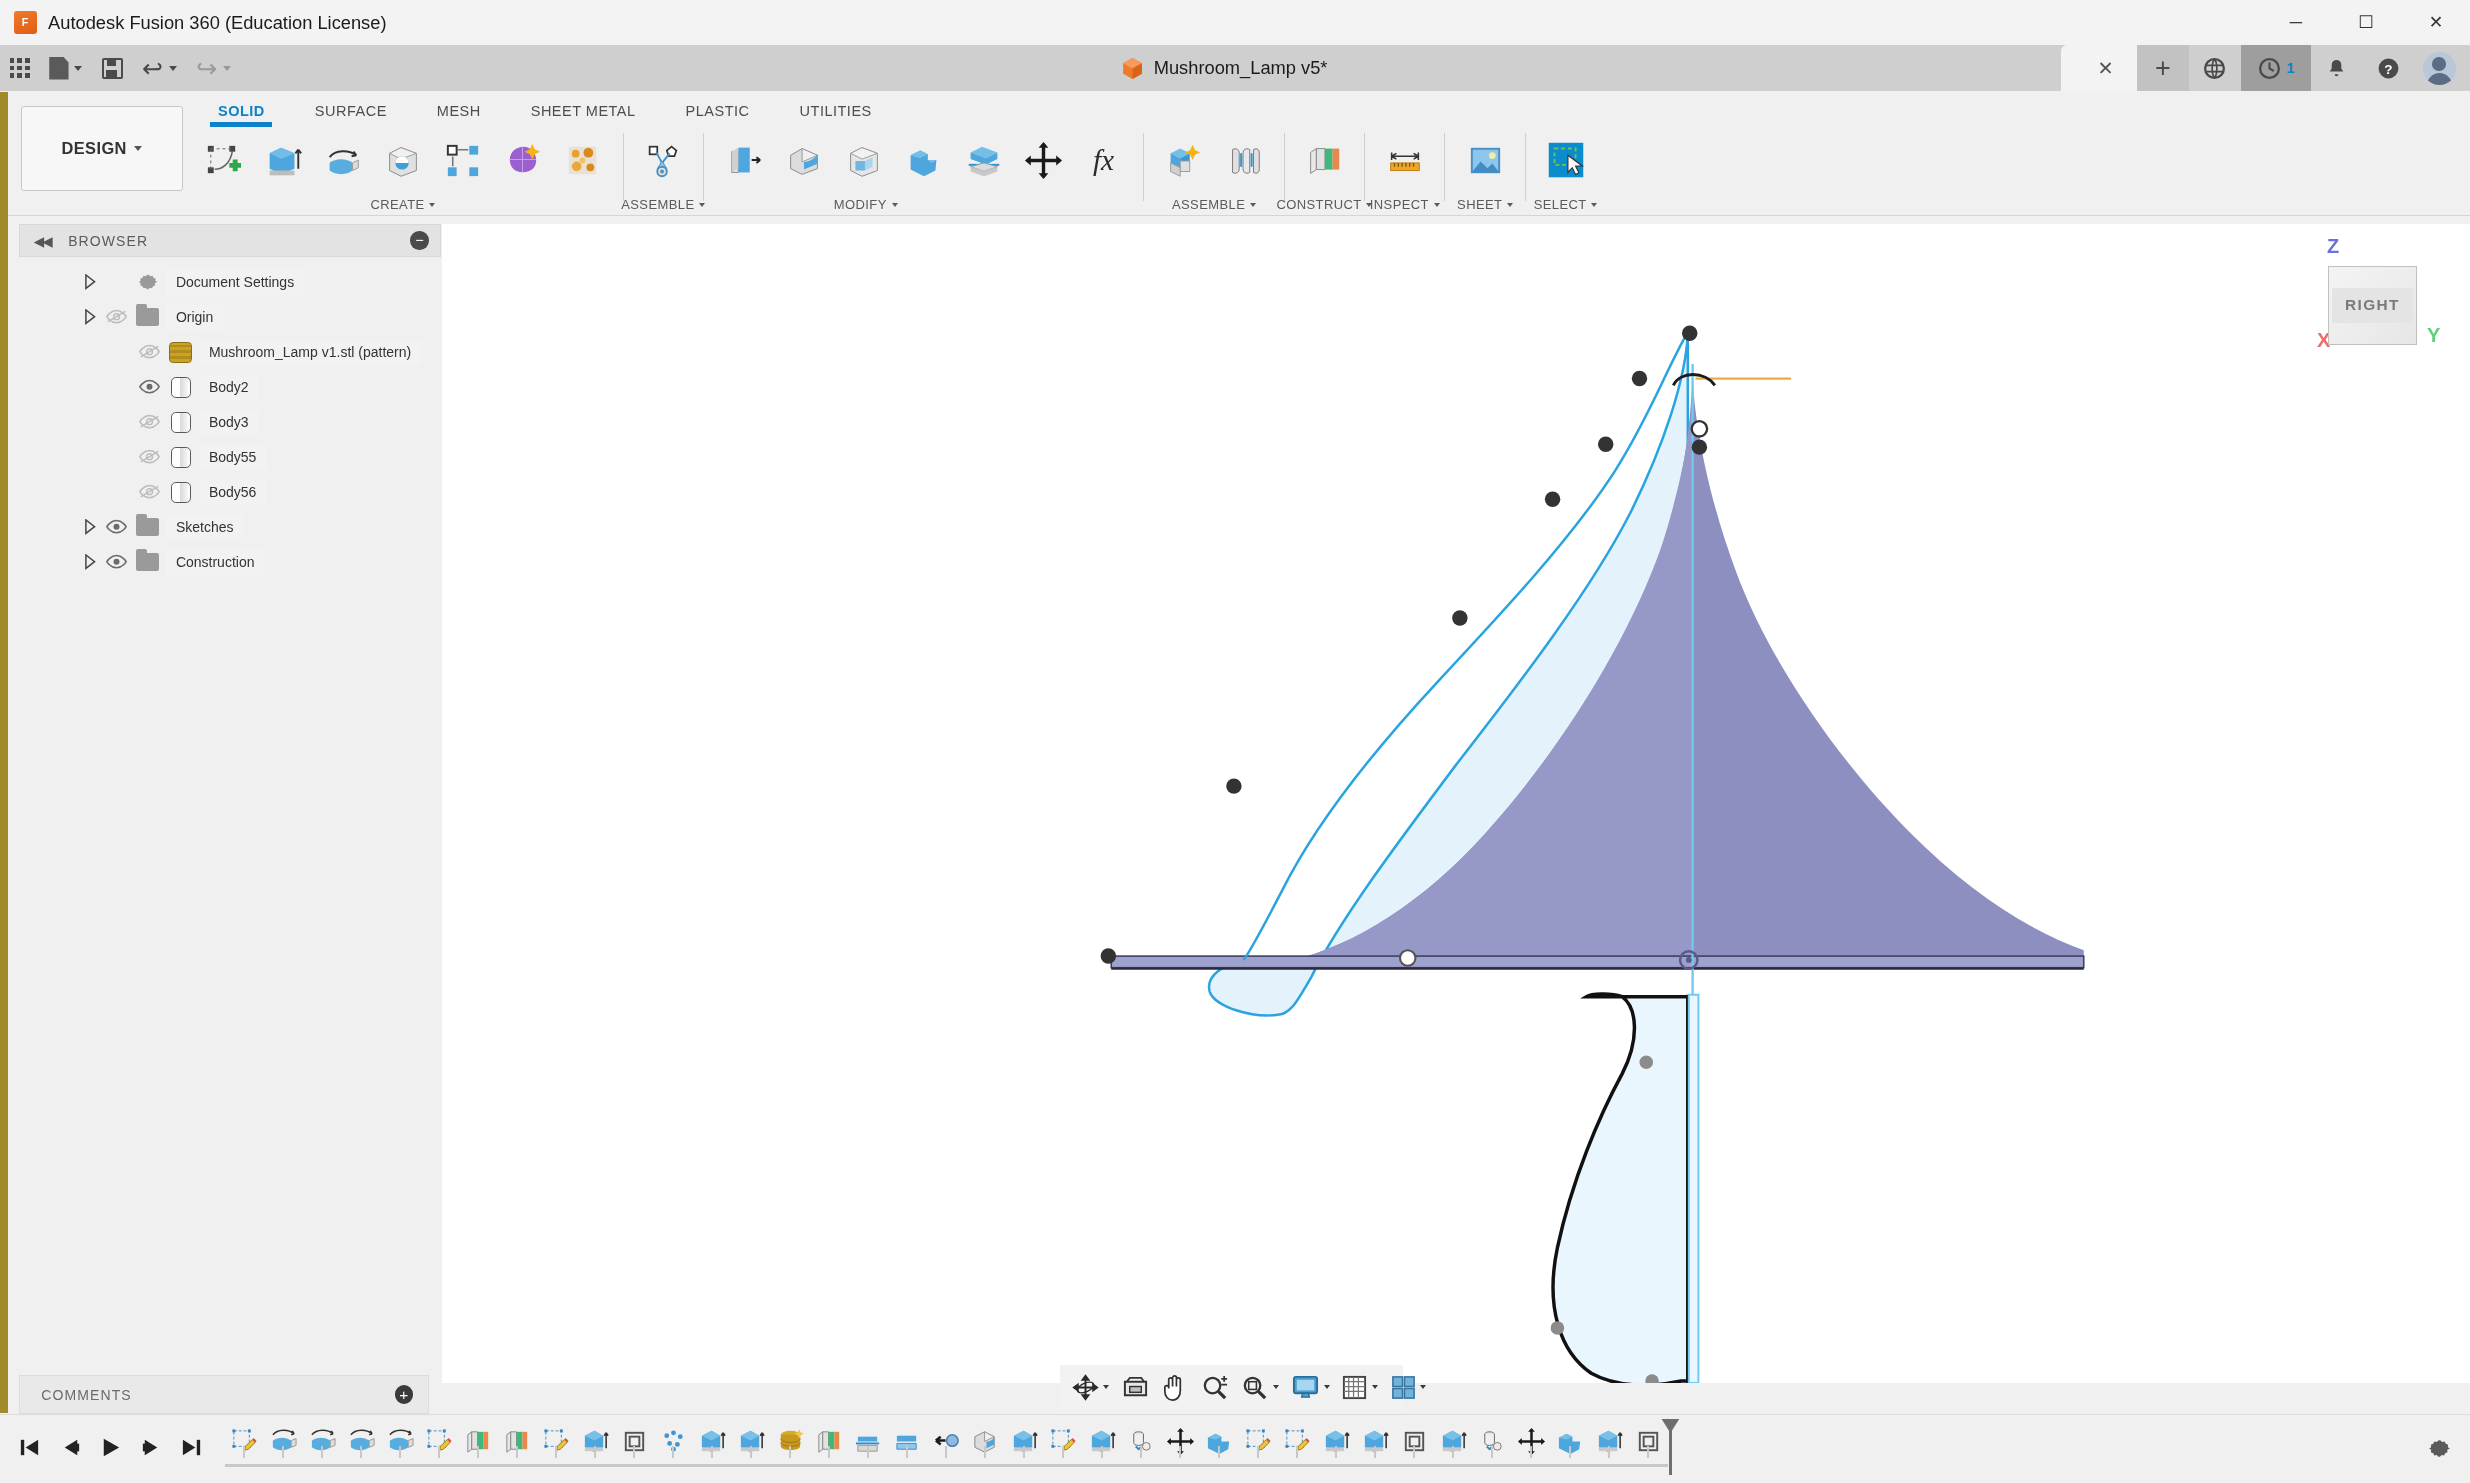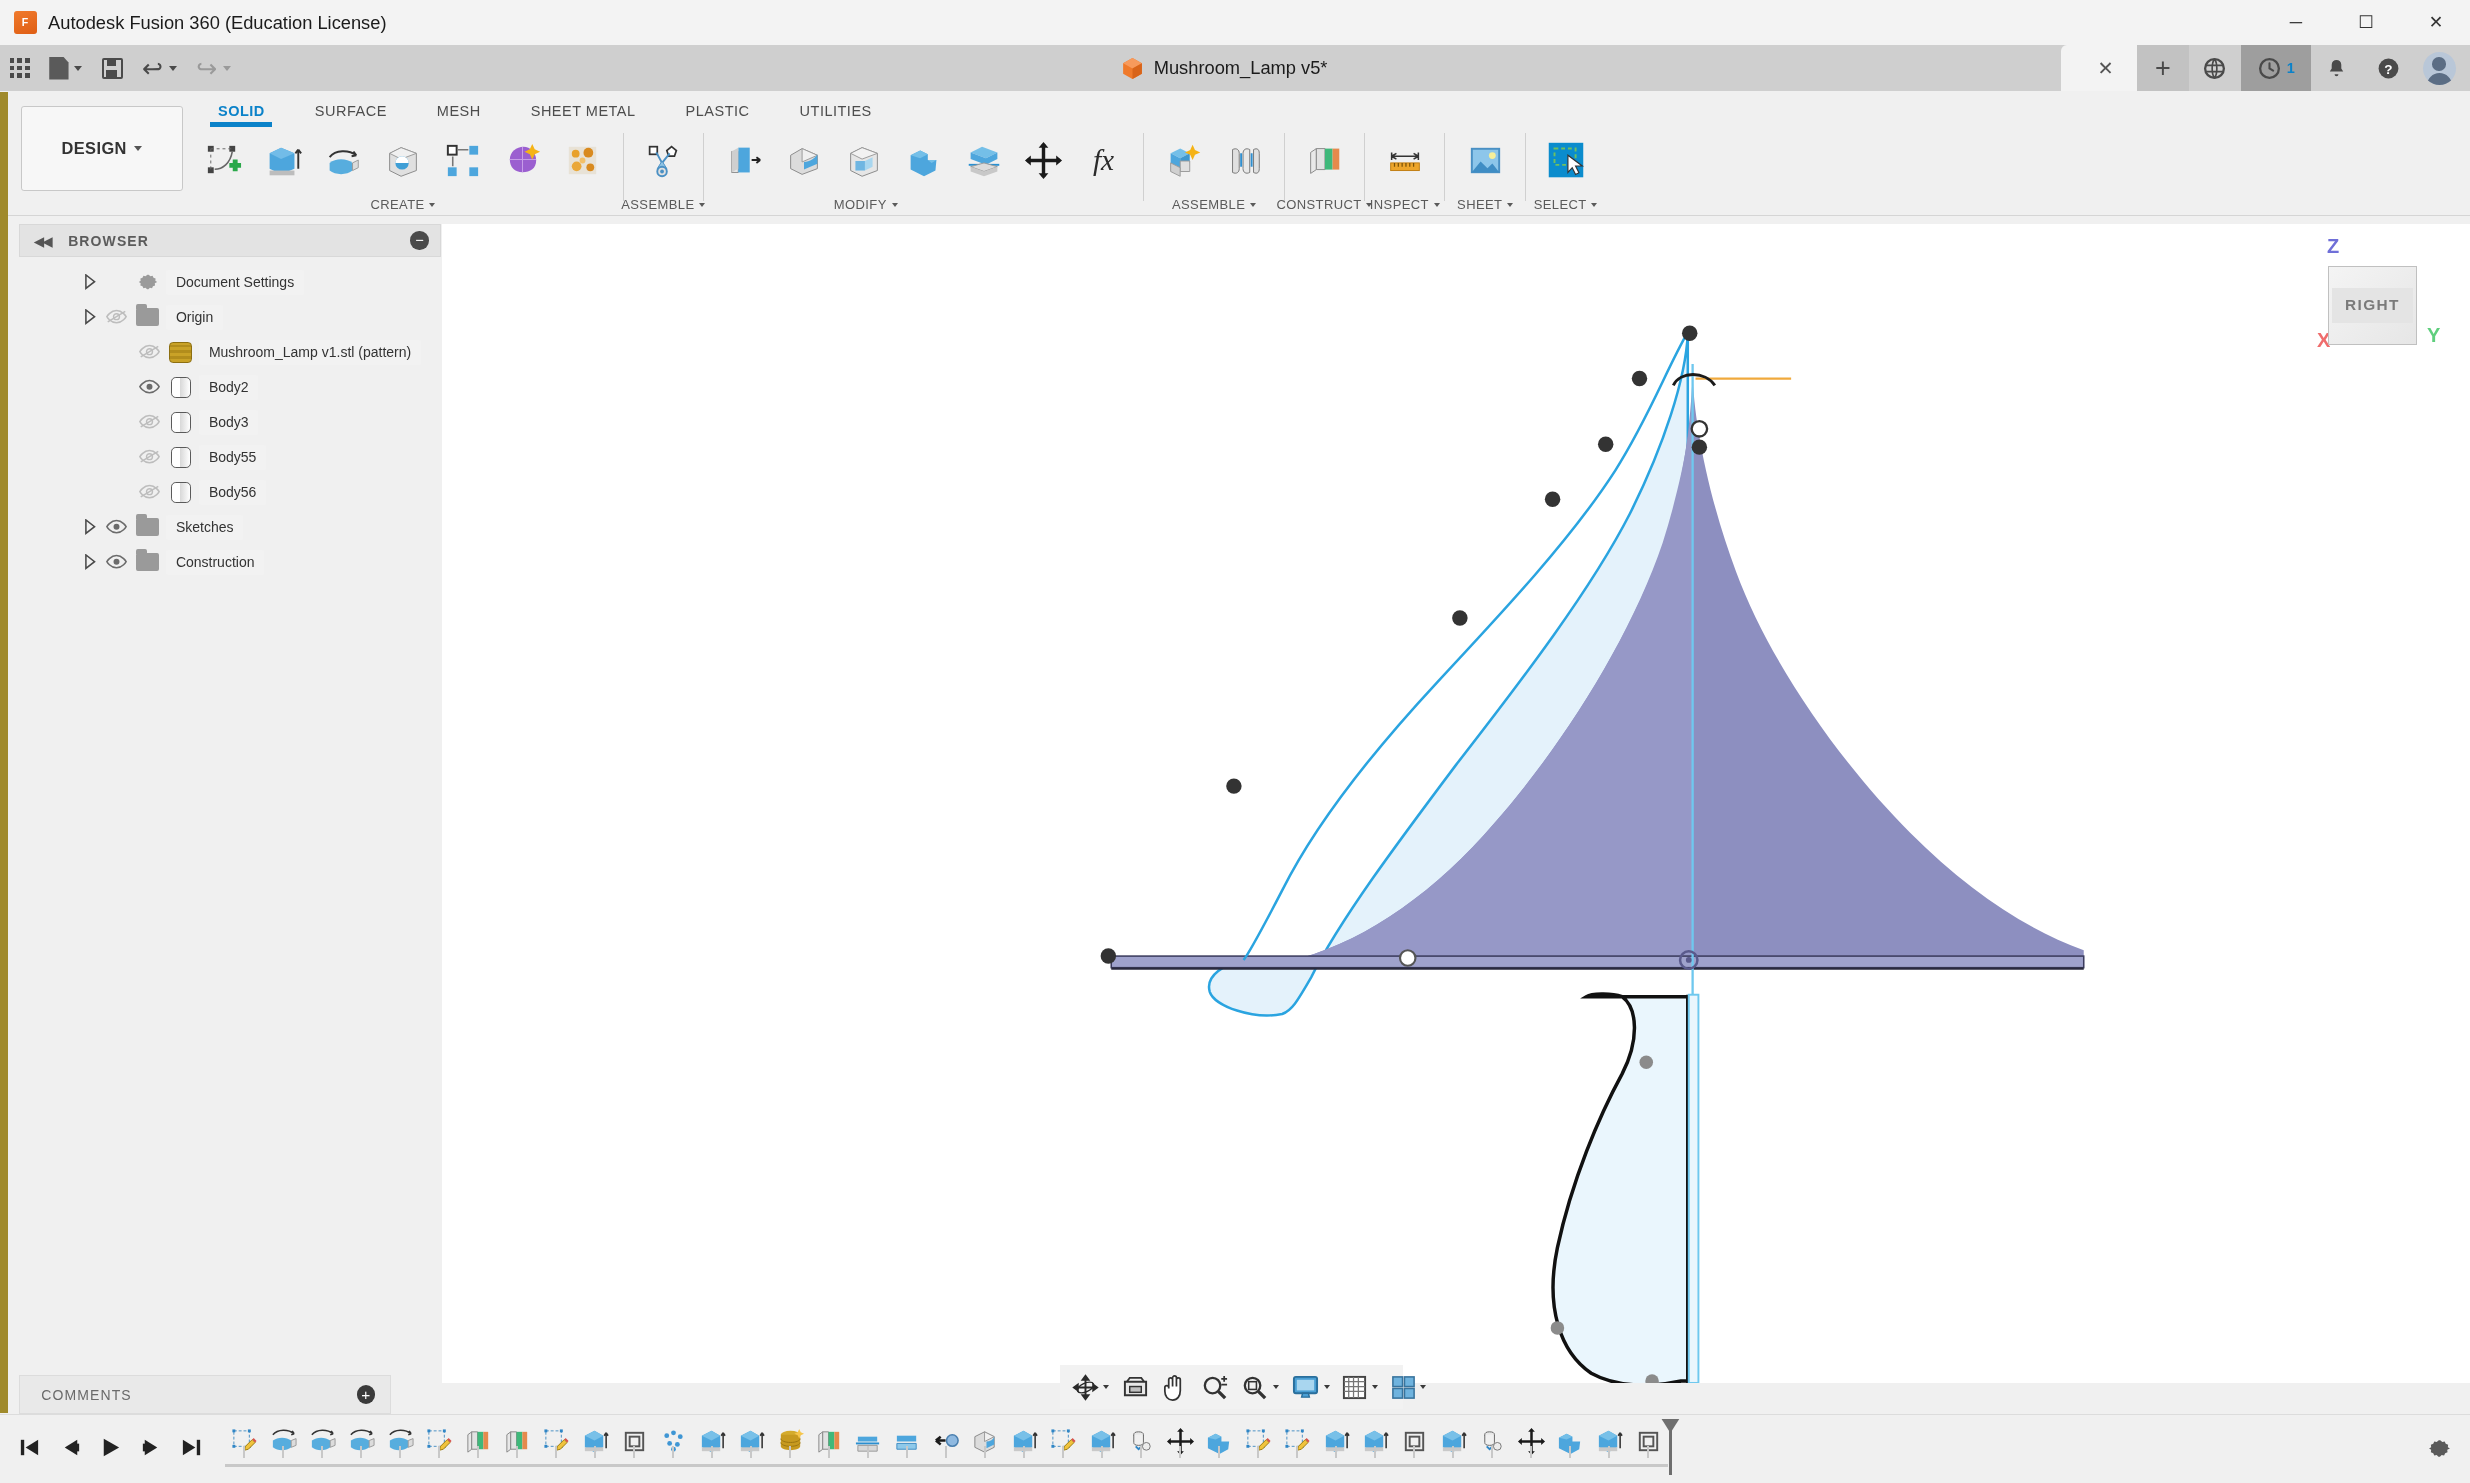--- a/index.html
+++ b/index.html
@@ -88,42 +88,42 @@
     position:absolute;bottom:3.9px;left:0;right:0;justify-content:center;white-space:nowrap;}
   .grp-label .c{width:0;height:0;border-left:3.9px solid transparent;border-right:3.9px solid transparent;
     border-top:4.8px solid #5a5a5a;margin-left:4.8px;}
   .sep{width:1px;height:68px;background:#d0d0d0;margin:3.9px 5.8px 0;}
 
   
   .browser{position:absolute;left:19.3px;top:224px;width:422px;}
   .browser-hdr{height:33px;background:#e3e3e3;display:flex;align-items:center;
     border:1px solid #d8d8d8;}
   .br-collapse{margin-left:13.5px;color:#555;font-size:13.5px;letter-spacing:-1.9px;}
-  .br-title{margin-left:17.4px;font-size:14px;color:#5b5b5b;letter-spacing:1.1px;font-weight:bold;}
+  .br-title{margin-left:17.4px;font-size:14px;color:#5b5b5b;letter-spacing:1.1px;}
   .br-minus{margin-left:auto;margin-right:11.6px;width:18.3px;height:18.3px;border-radius:50%;
     background:#4a4a4a;color:#fff;font-size:14.5px;display:flex;align-items:center;
     justify-content:center;line-height:1;}
   .tree{margin-top:7.7px;}
   .node{display:flex;align-items:center;height:35px;font-size:14px;color:#333;}
   .arw{width:21px;height:21px;display:flex;align-items:center;justify-content:center;flex:none;}
   .arw svg{display:block;}
   .eye{width:33px;height:21px;display:flex;align-items:center;justify-content:center;flex:none;}
   .nico{width:29px;height:23px;display:flex;align-items:center;justify-content:center;flex:none;margin-right:3.9px;}
   .nlabel{background:#f2f2f2;padding:3.9px 9.7px 4.8px;border-radius:1.9px;white-space:nowrap;}
   .node.root .nlabel{background:#787878;color:#fff;}
   .folder{width:23px;height:18.3px;background:#9a9a9a;border-radius:1.9px;position:relative;}
   .folder:before{content:"";position:absolute;left:0;top:-3.9px;width:10.6px;height:4.8px;
     background:#9a9a9a;border-radius:1.9px 1.9px 0 0;}
   .cylinder{width:20px;height:21px;border:1.9px solid #5a5a5a;border-radius:4.8px;
     background:linear-gradient(90deg,#fff 0%,#fff 45%,#d9d9d9 46%,#fff 100%);}
   .meshico{width:23px;height:21px;border-radius:3.9px;
     background:repeating-linear-gradient(0deg,#c9a227 0 2.9px,#b28d1c 2.9px 5.8px);
     border:1.4px solid #8d6f10;}
 
-  .comments{position:absolute;left:19.3px;top:1375px;width:372px;height:39px;background:#e9e9e9;
+  .comments{position:absolute;left:19.3px;top:1375px;width:410px;height:39px;background:#e9e9e9;
     border:1px solid #dcdcdc;display:flex;align-items:center;}
   .cm-title{margin-left:21px;font-size:14px;color:#6a6a6a;letter-spacing:1.1px;}
   .cm-plus{margin-left:auto;margin-right:15.4px;width:18.3px;height:18.3px;border-radius:50%;
     background:#3a3a3a;color:#fff;font-size:15.4px;display:flex;align-items:center;
     justify-content:center;line-height:1;}
 
   
   .canvas{position:absolute;left:442px;top:224px;width:2029px;height:1159px;background:#fff;}
   .viewcube-wrap{position:absolute;right:21px;top:4.8px;width:164px;height:145px;}
   .vc-cube{position:absolute;left:42px;top:37px;width:89px;height:79px;

